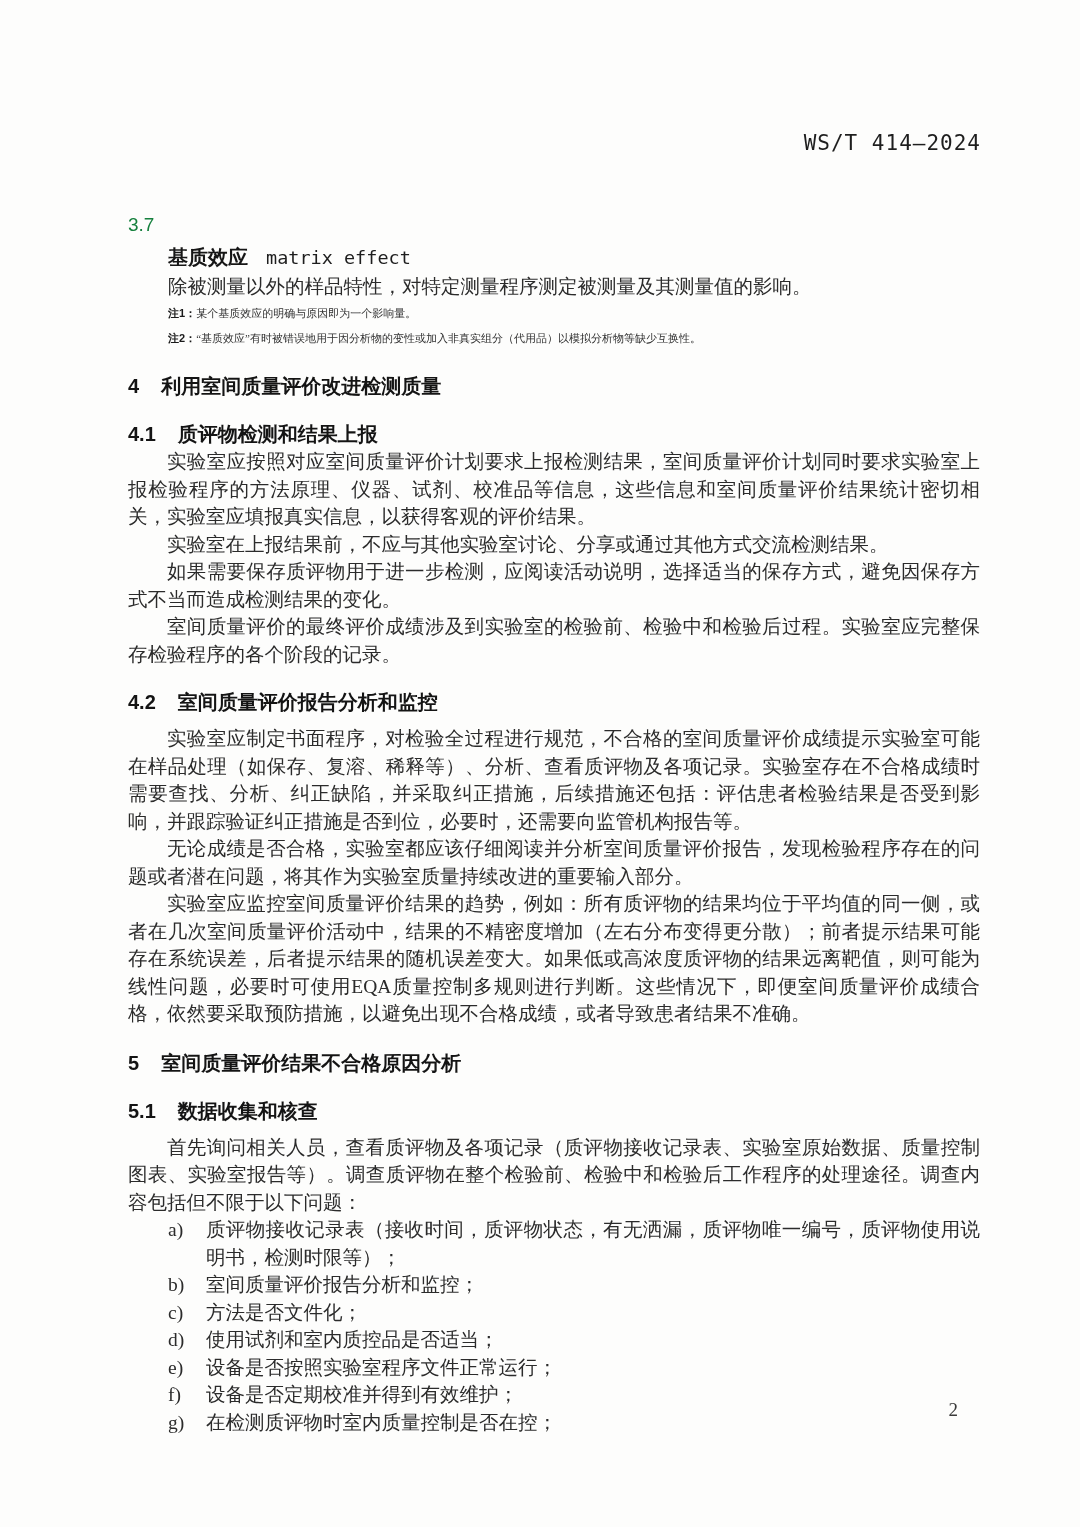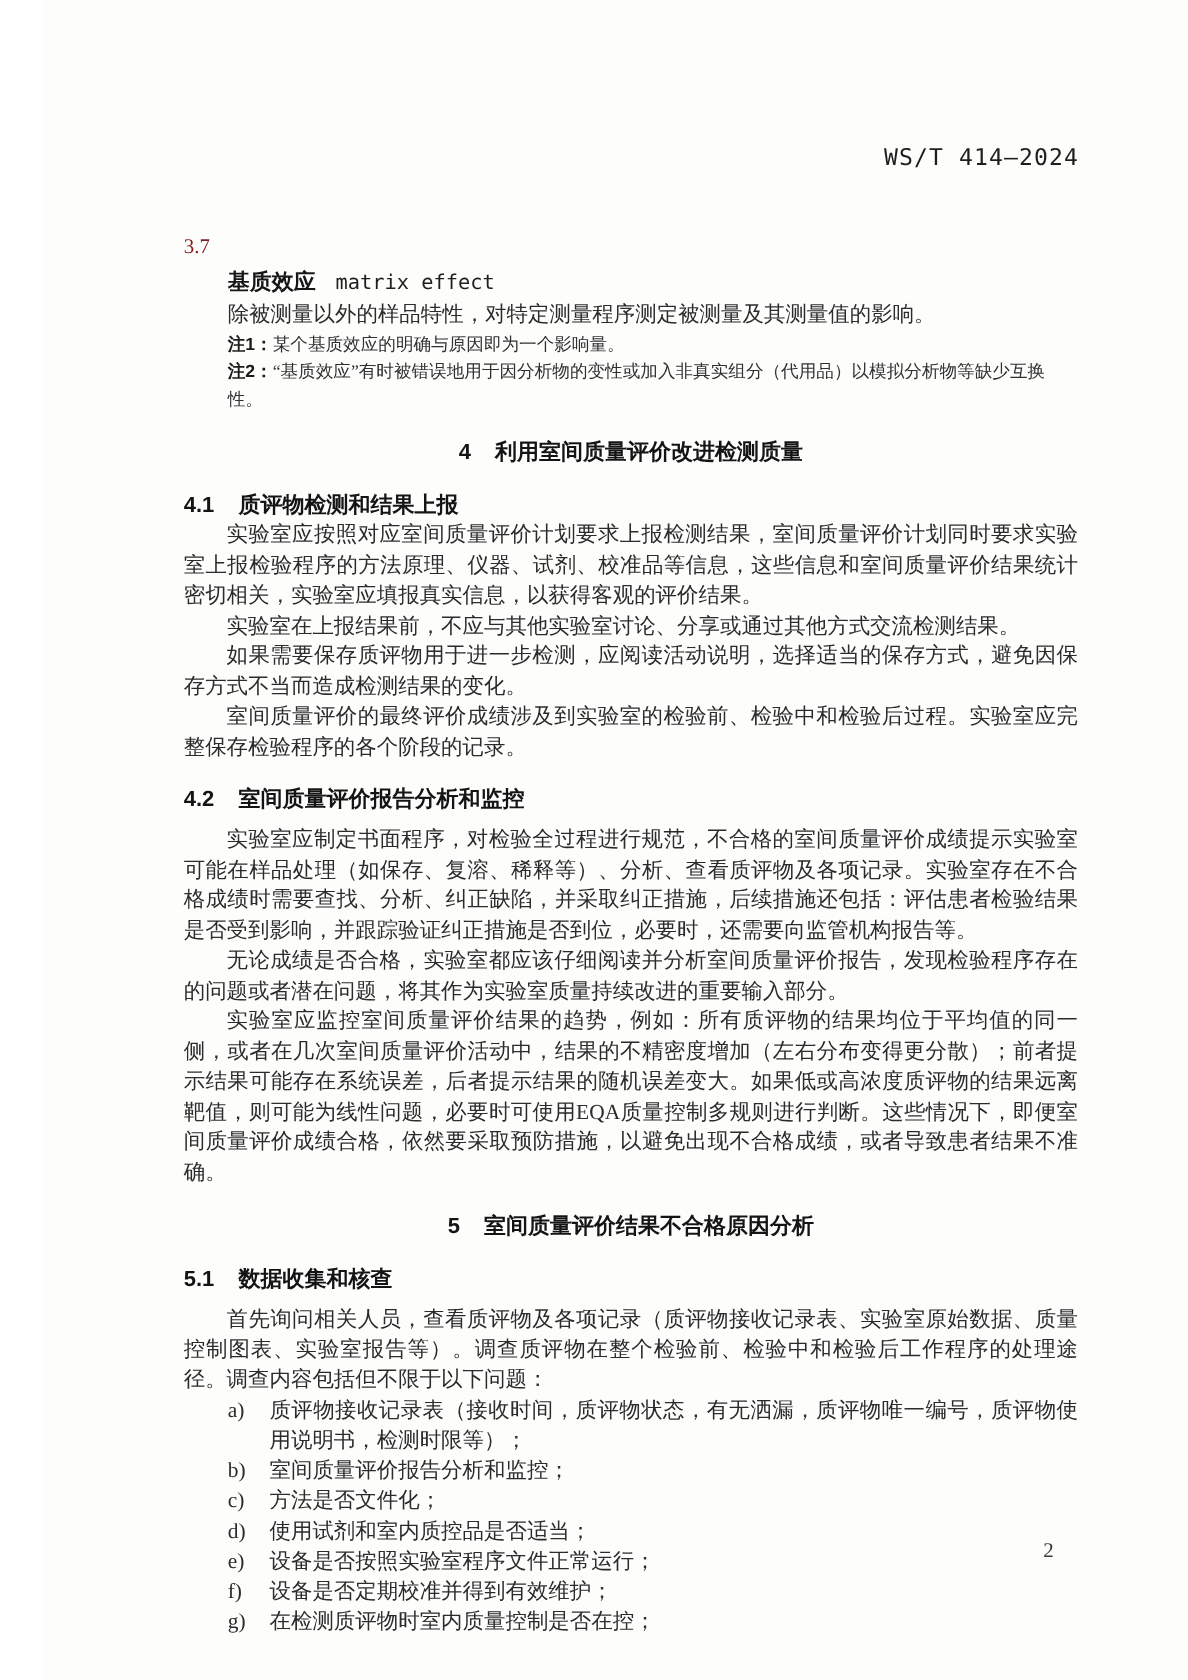--- a/index.html
+++ b/index.html
@@ -7,44 +7,43 @@
   body {
     width: 1080px; height: 1527px;
     position: relative;
     font-family: "Liberation Serif", serif;
     color: #2b2b2b;
     overflow: hidden;
   }
   .page {
     position: absolute; inset: 0;
     background: #fdfdfc;
-    margin-left: 39px;
   }
   .std-header {
     position: absolute;
     top: 131px; right: 99px;
     font-family: "DejaVu Sans Mono", monospace;
     font-size: 21px;
     letter-spacing: 1px;
     color: #1e1e1e;
   }
   .content {
     position: absolute;
     left: 128px; right: 100px; top: 214px;
   }
   .body-text {
     font-size: 19.5px;
     line-height: 27.5px;
     text-align: justify;
   }
   .para { text-indent: 2em; }
   .sec-number {
-    font-family: Liberation Serif, serif;
+    font-family: Liberation Sans, sans-serif;
     font-size: 19px;
-    color: #7f1d1d;
+    color: #15803d;
   }
   .term-block { margin-left: 40px; margin-top: 7px; }
   .term-line { line-height: 28px; }
   .term-cn {
     font-family: "Liberation Sans", sans-serif;
     font-weight: bold;
     font-size: 20px;
     color: #161616;
     text-align: center;
   }
@@ -52,38 +51,38 @@
     font-family: "DejaVu Sans Mono", monospace;
     font-size: 18.5px;
     margin-left: 18px;
     color: #1e1e1e;
   }
   .definition {
     font-size: 19.5px;
     line-height: 28px;
   }
   .note {
-    font-size: 16px;
+    font-size: 11px;
     line-height: 25px;
     color: #303030;
   }
   .note-label {
     font-family: "Liberation Sans", sans-serif;
     font-weight: bold;
     color: #1a1a1a;
   }
   .chapter-heading {
     font-family: "Liberation Sans", sans-serif;
     font-weight: bold;
     font-size: 20px;
     color: #141414;
     line-height: 28px;
   }
   .chapter-heading .h-num { margin-right: 22px; }
-  .h1-gap { margin-top: 21px; text-align: center; }
+  .h1-gap { margin-top: 21px; }
   .h2-gap { margin-top: 20px; }
   .p-gap  { margin-top: 9px; }
   .list { margin-left: 40px; }
   .list-item {
     display: flex;
     font-size: 19.5px;
     line-height: 27.5px;
   }
   .list-label {
     width: 38px;

